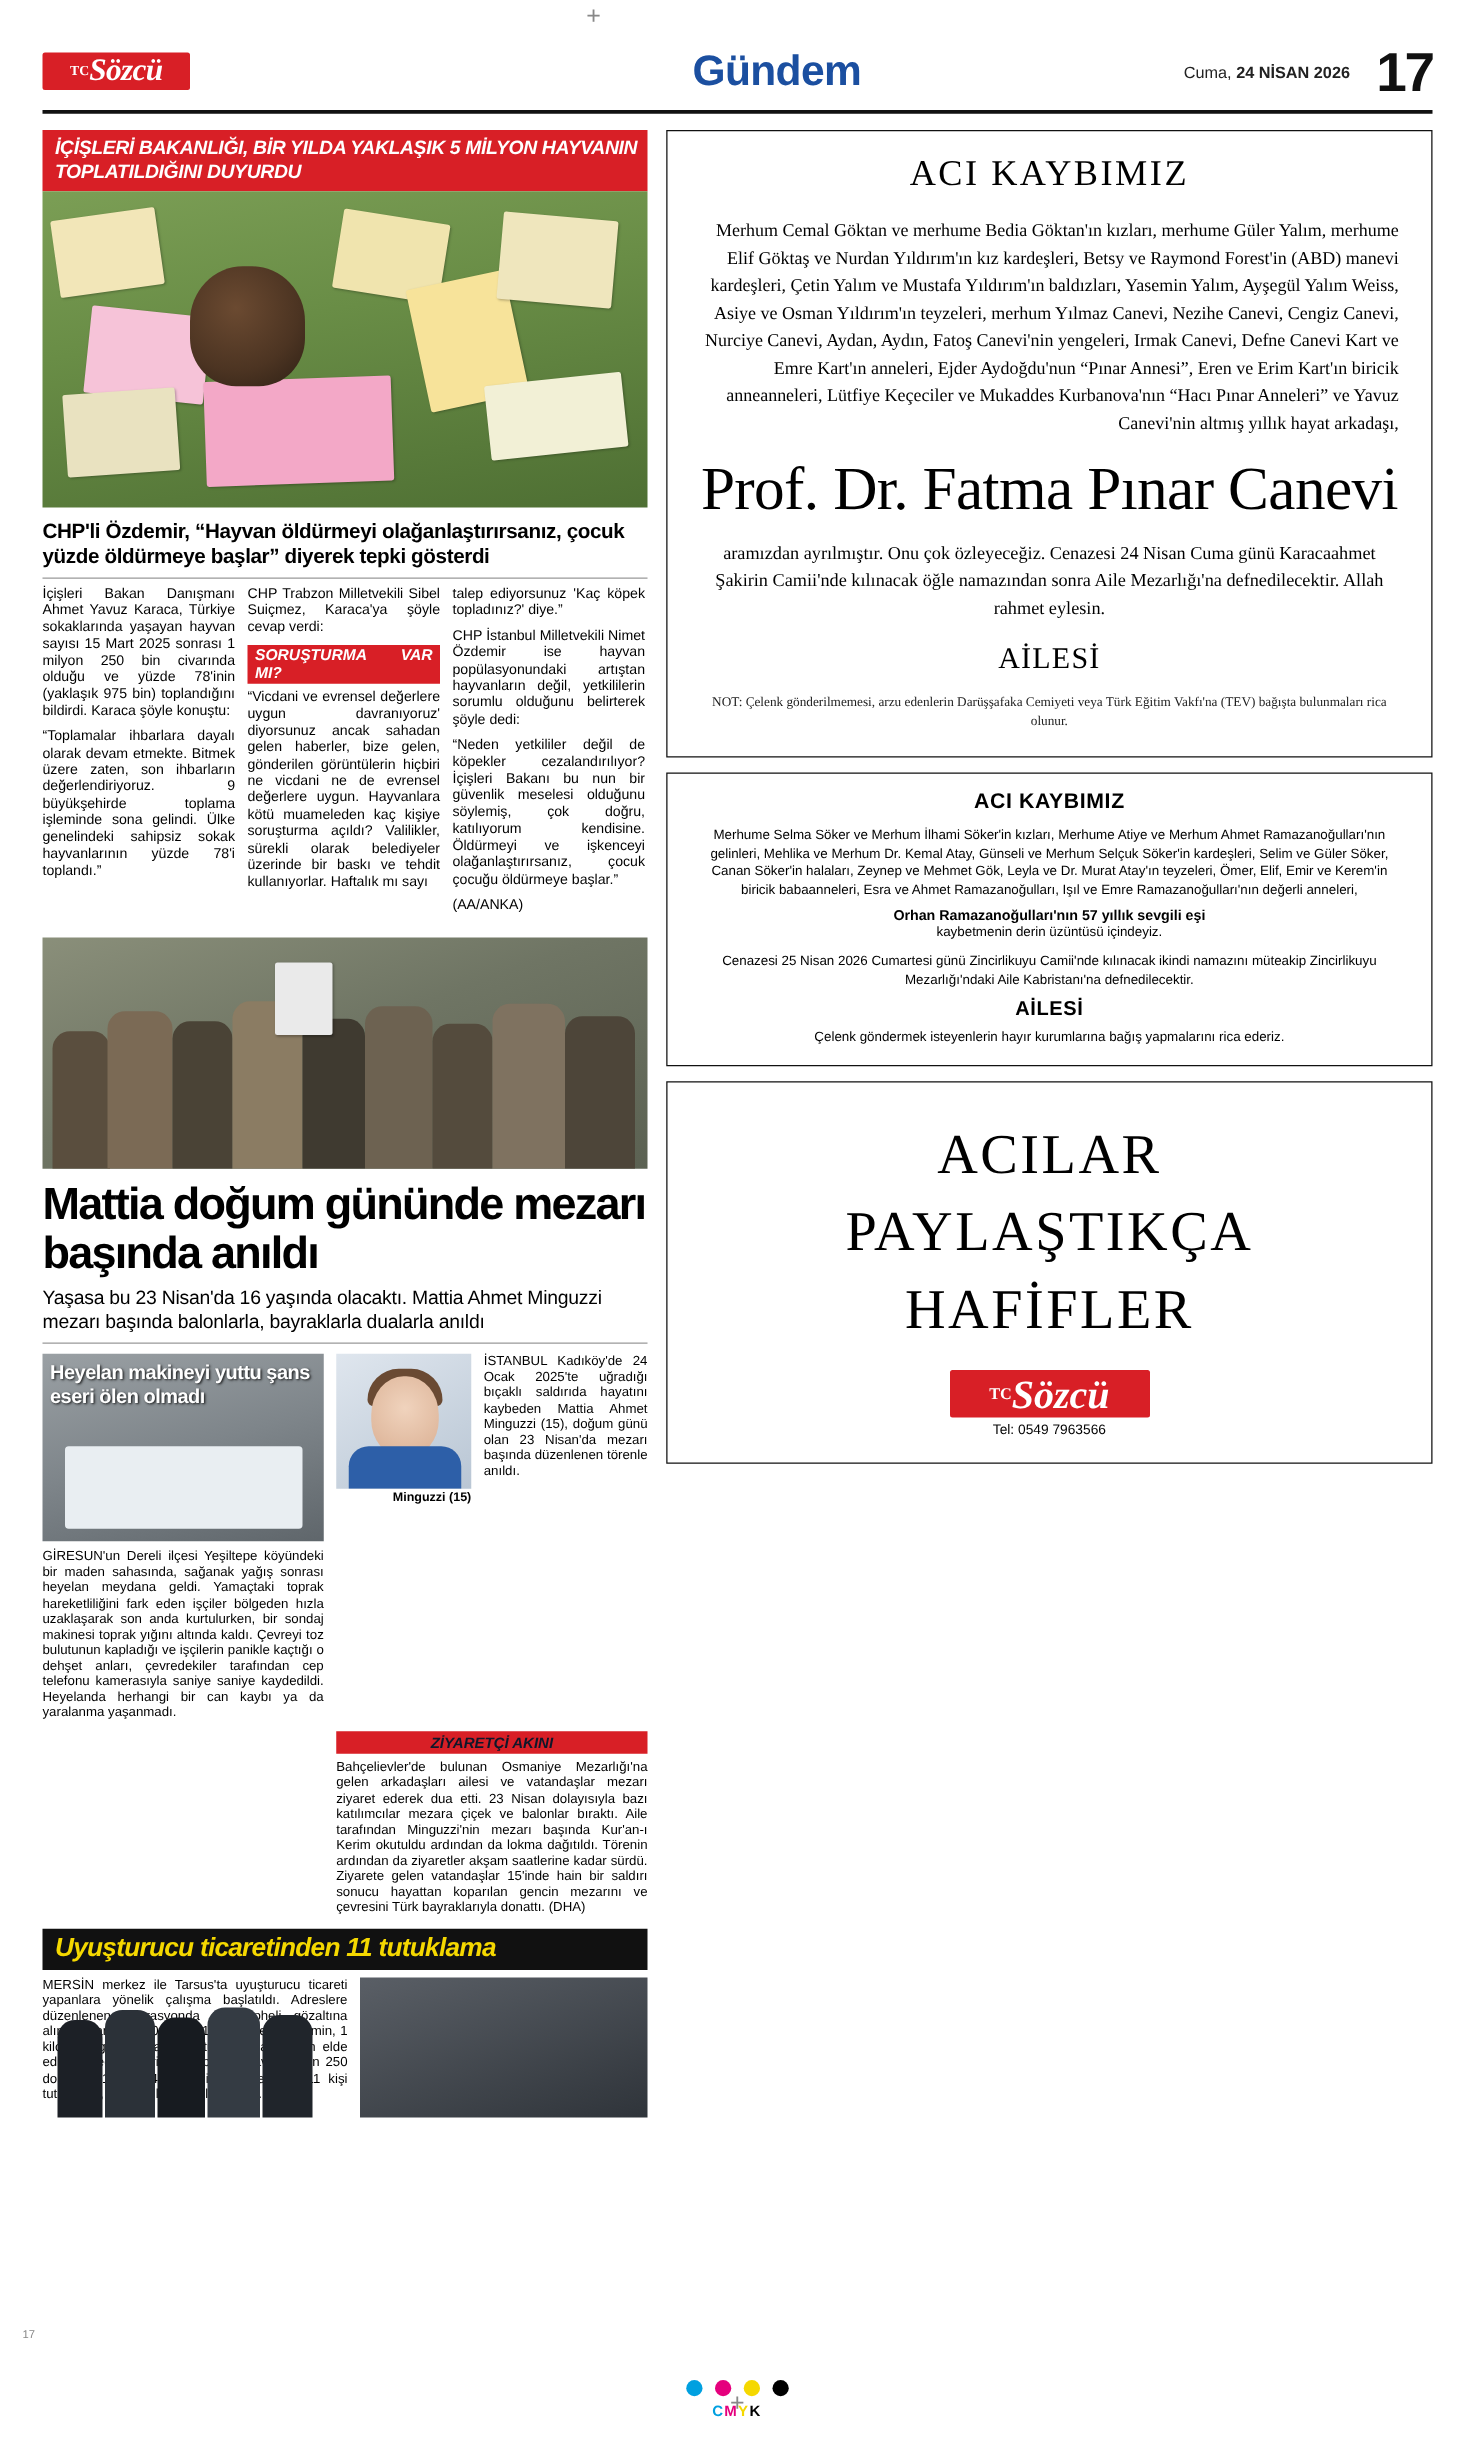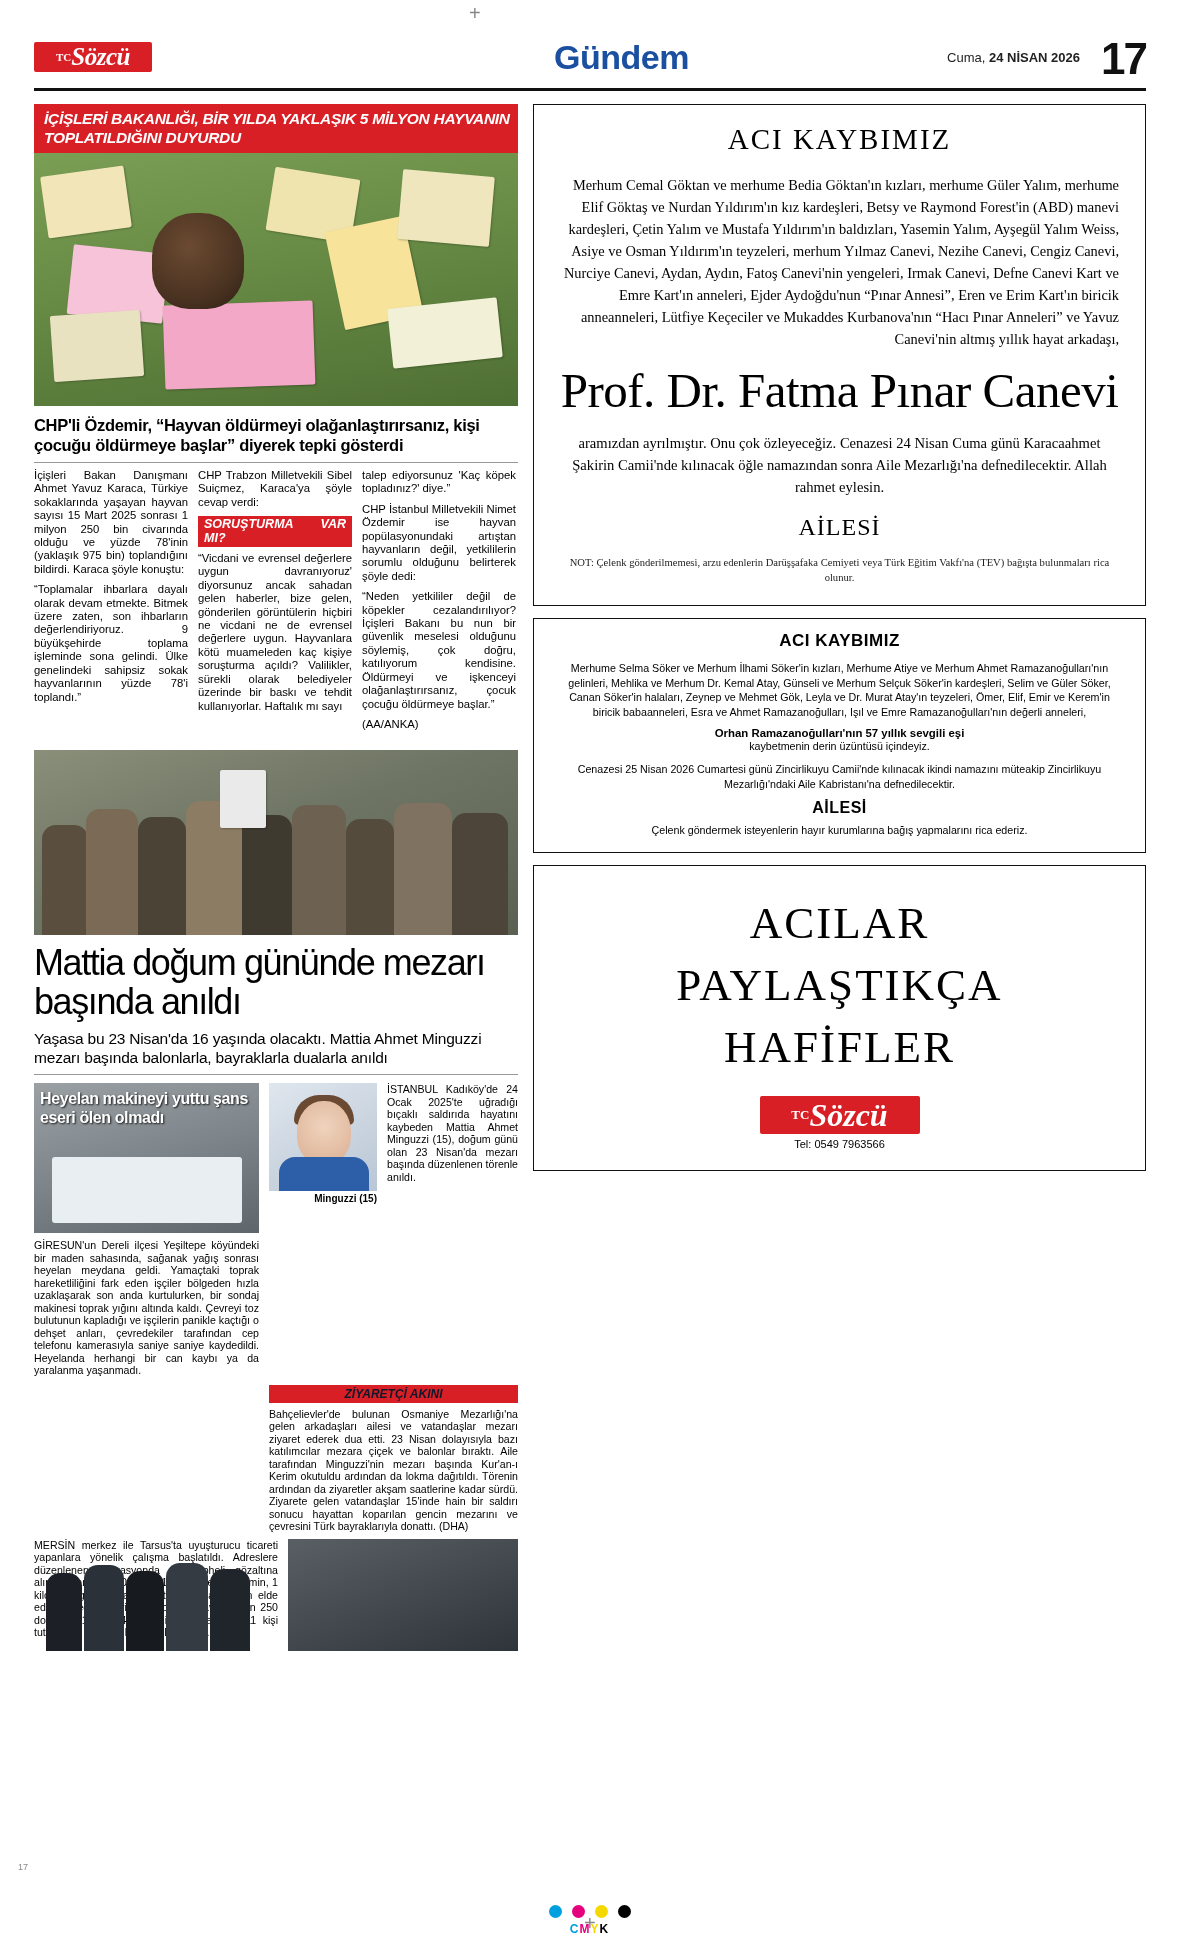--- a/index.html
+++ b/index.html
@@ -154,21 +154,21 @@
     display: block;
   }
   
   .photo-crowd {
     height: 185px;
     margin-top: 12px;
     background: linear-gradient(160deg,#8a8f7a 0%,#6f7564 45%,#5b6152 100%);
   }
   .headline2 {
     font-family: "Liberation Sans", sans-serif;
-    font-weight: normal;
+    font-weight: bold;
     font-size: 36px;
     line-height: 39px;
     letter-spacing: -1.4px;
     margin-top: 8px;
   }
   .subhead2 {
     font-family: "Liberation Sans", sans-serif;
     font-size: 15.5px;
     line-height: 19px;
     margin-top: 8px;
@@ -455,21 +455,21 @@
       <div class="ph-sign" style="left:10px; top:18px; width:84px; height:62px; background:#f2e6b8; transform:rotate(-8deg);"></div>
       <div class="ph-sign" style="left:36px; top:96px; width:96px; height:70px; background:#f6c3d8; transform:rotate(6deg);"></div>
       <div class="ph-sign" style="left:18px; top:160px; width:90px; height:66px; background:#e9e2c0; transform:rotate(-4deg);"></div>
       <div class="ph-sign" style="left:130px; top:150px; width:150px; height:84px; background:#f3a8c7; transform:rotate(-2deg);"></div>
       <div class="ph-sign" style="left:236px; top:20px; width:86px; height:64px; background:#f0e4ae; transform:rotate(9deg);"></div>
       <div class="ph-sign" style="left:300px; top:70px; width:80px; height:100px; background:#f7e39a; transform:rotate(-12deg);"></div>
       <div class="ph-sign" style="left:366px; top:20px; width:92px; height:70px; background:#efe6bd; transform:rotate(5deg);"></div>
       <div class="ph-sign" style="left:356px; top:150px; width:110px; height:60px; background:#f2f0d6; transform:rotate(-6deg);"></div>
       <div class="ph-dog"></div>
     </div>
-    <div class="subhead">CHP'li Özdemir, “Hayvan öldürmeyi olağanlaştırırsanız, kişi çocuğu öldürmeye başlar” diyerek tepki gösterdi</div>
+    <div class="subhead">CHP'li Özdemir, “Hayvan öldürmeyi olağanlaştırırsanız, çocuk yüzde öldürmeye başlar” diyerek tepki gösterdi</div>
     <div class="rule-thin"></div>
     <div class="cols3">
       <div class="col">
         <p>İçişleri Bakan Danışmanı Ahmet Yavuz Karaca, Türkiye sokaklarında yaşayan hayvan sayısı 15 Mart 2025 sonrası 1 milyon 250 bin civarında olduğu ve yüzde 78'inin (yaklaşık 975 bin) toplandığını bildirdi. Karaca şöyle konuştu:</p>
         <p>“Toplamalar ihbarlara dayalı olarak devam etmekte. Bitmek üzere zaten, son ihbarların değerlendiriyoruz. 9 büyükşehirde toplama işleminde sona gelindi. Ülke genelindeki sahipsiz sokak hayvanlarının yüzde 78'i toplandı.”</p>
       </div>
       <div class="col">
         <p>CHP Trabzon Milletvekili Sibel Suiçmez, Karaca'ya şöyle cevap verdi:</p>
         <span class="redbar">SORUŞTURMA VAR MI?</span>
         <p>“Vicdani ve evrensel değerlere uygun davranıyoruz' diyorsunuz ancak sahadan gelen haberler, bize gelen, gönderilen görüntülerin hiçbiri ne vicdani ne de evrensel değerlere uygun. Hayvanlara kötü muameleden kaç kişiye soruşturma açıldı? Valilikler, sürekli olarak belediyeler üzerinde bir baskı ve tehdit kullanıyorlar. Haftalık mı sayı</p>
@@ -520,20 +520,21 @@
     </div>
 
     <div style="display:flex; gap:10px; margin-top:4px;">
       <div style="width:225px;"></div>
       <div style="width:249px;">
         <span class="redbar2">ZİYARETÇİ AKINI</span>
         <div class="body-s">Bahçelievler'de bulunan Osmaniye Mezarlığı'na gelen arkadaşları ailesi ve vatandaşlar mezarı ziyaret ederek dua etti. 23 Nisan dolayısıyla bazı katılımcılar mezara çiçek ve balonlar bıraktı. Aile tarafından Minguzzi'nin mezarı başında Kur'an-ı Kerim okutuldu ardından da lokma dağıtıldı. Törenin ardından da ziyaretler akşam saatlerine kadar sürdü. Ziyarete gelen vatandaşlar 15'inde hain bir saldırı sonucu hayattan koparılan gencin mezarını ve çevresini Türk bayraklarıyla donattı. (DHA)</div>
       </div>
     </div>
 
+    <div class="yellow-strip">Uyuşturucu ticaretinden 11 tutuklama</div>
     <div class="bottom-flex">
       <div style="width:244px;">
         <div class="body-s">MERSİN merkez ile Tarsus'ta uyuşturucu ticareti yapanlara yönelik çalışma başlatıldı. Adreslere düzenlenen operasyonda 13 şüpheli gözaltına alındı. Aramada, 40 kilo 171 gram metamfetamin, 1 kilo 244 gram esrar, uyuşturucu ticaretinden elde edildiği değerlendirilen 56 bin 500 avro, 5 bin 250 dolar ve 12 bin 420 sterlin ele geçirildi. 11 kişi tutuklandı, 2 kişi adli kontrolle salındı.</div>
       </div>
       <div class="photo-police">
         <div class="ph-person" style="left:12px; width:36px; height:78px; background:#1c2026;"></div>
         <div class="ph-person" style="left:50px; width:40px; height:86px; background:#2b3138;"></div>
         <div class="ph-person" style="left:92px; width:38px; height:80px; background:#171b20;"></div>
         <div class="ph-person" style="left:132px; width:42px; height:88px; background:#343b43;"></div>
         <div class="ph-person" style="left:176px; width:40px; height:82px; background:#20252b;"></div>

